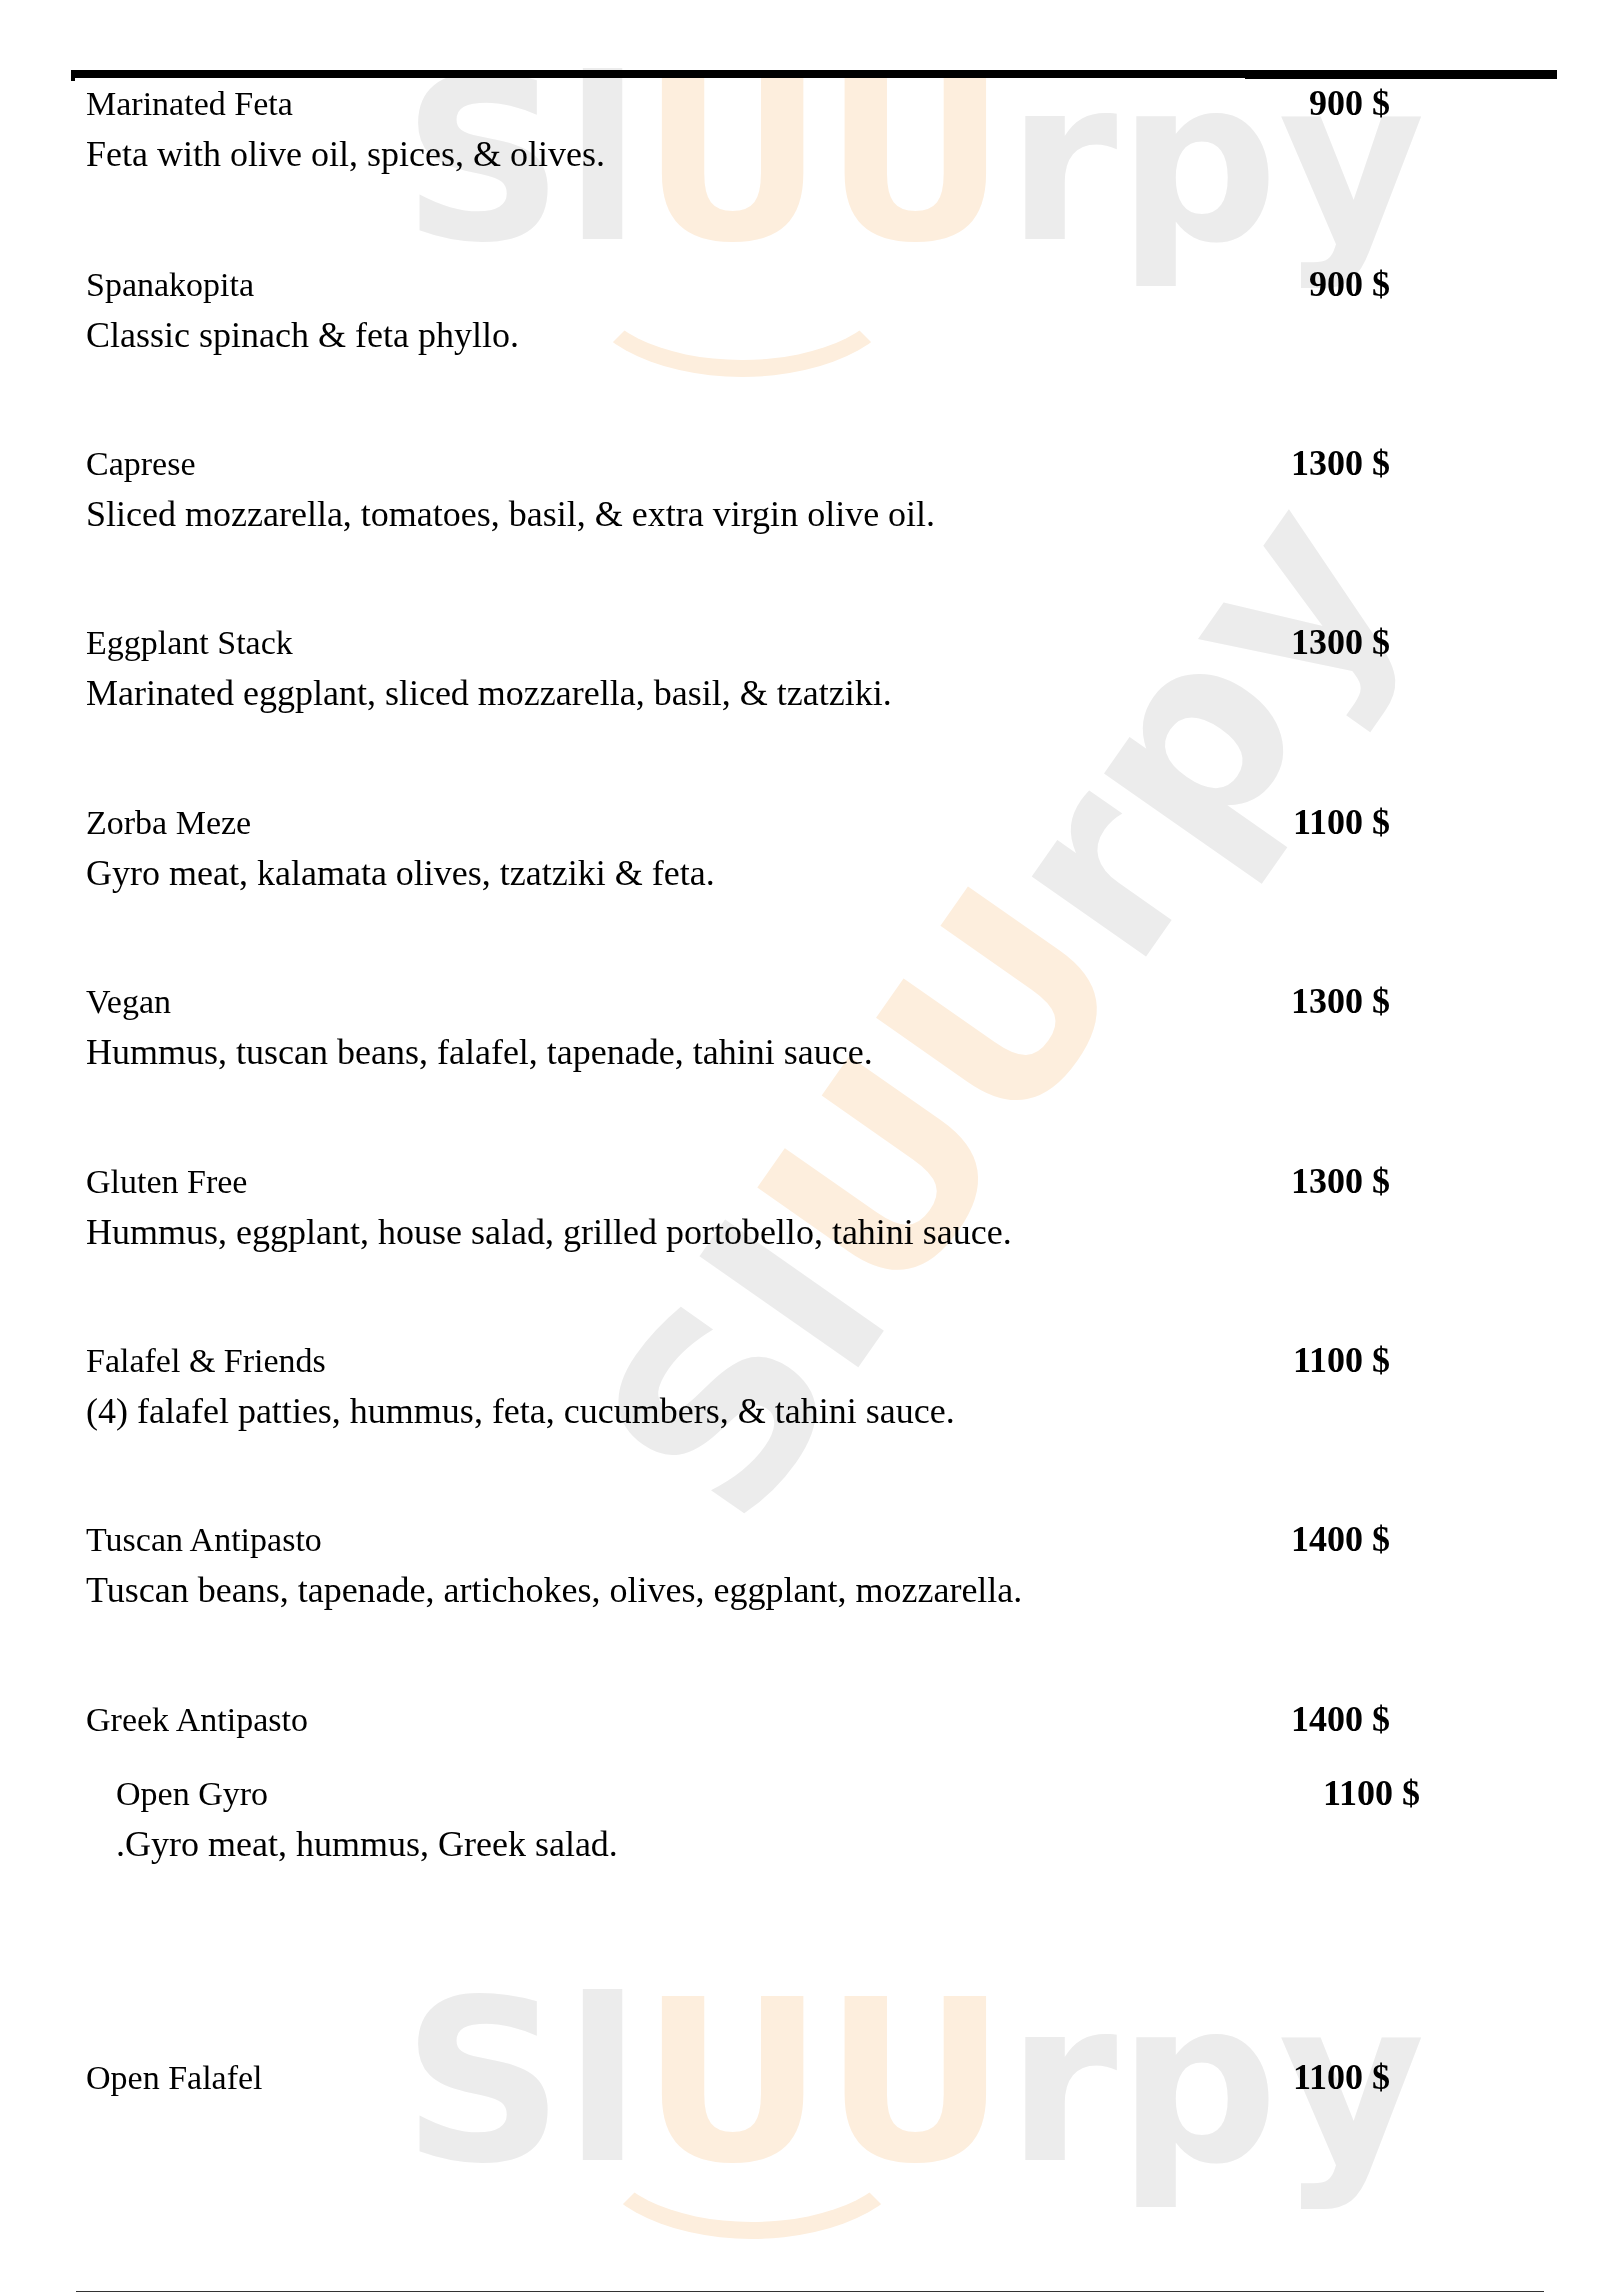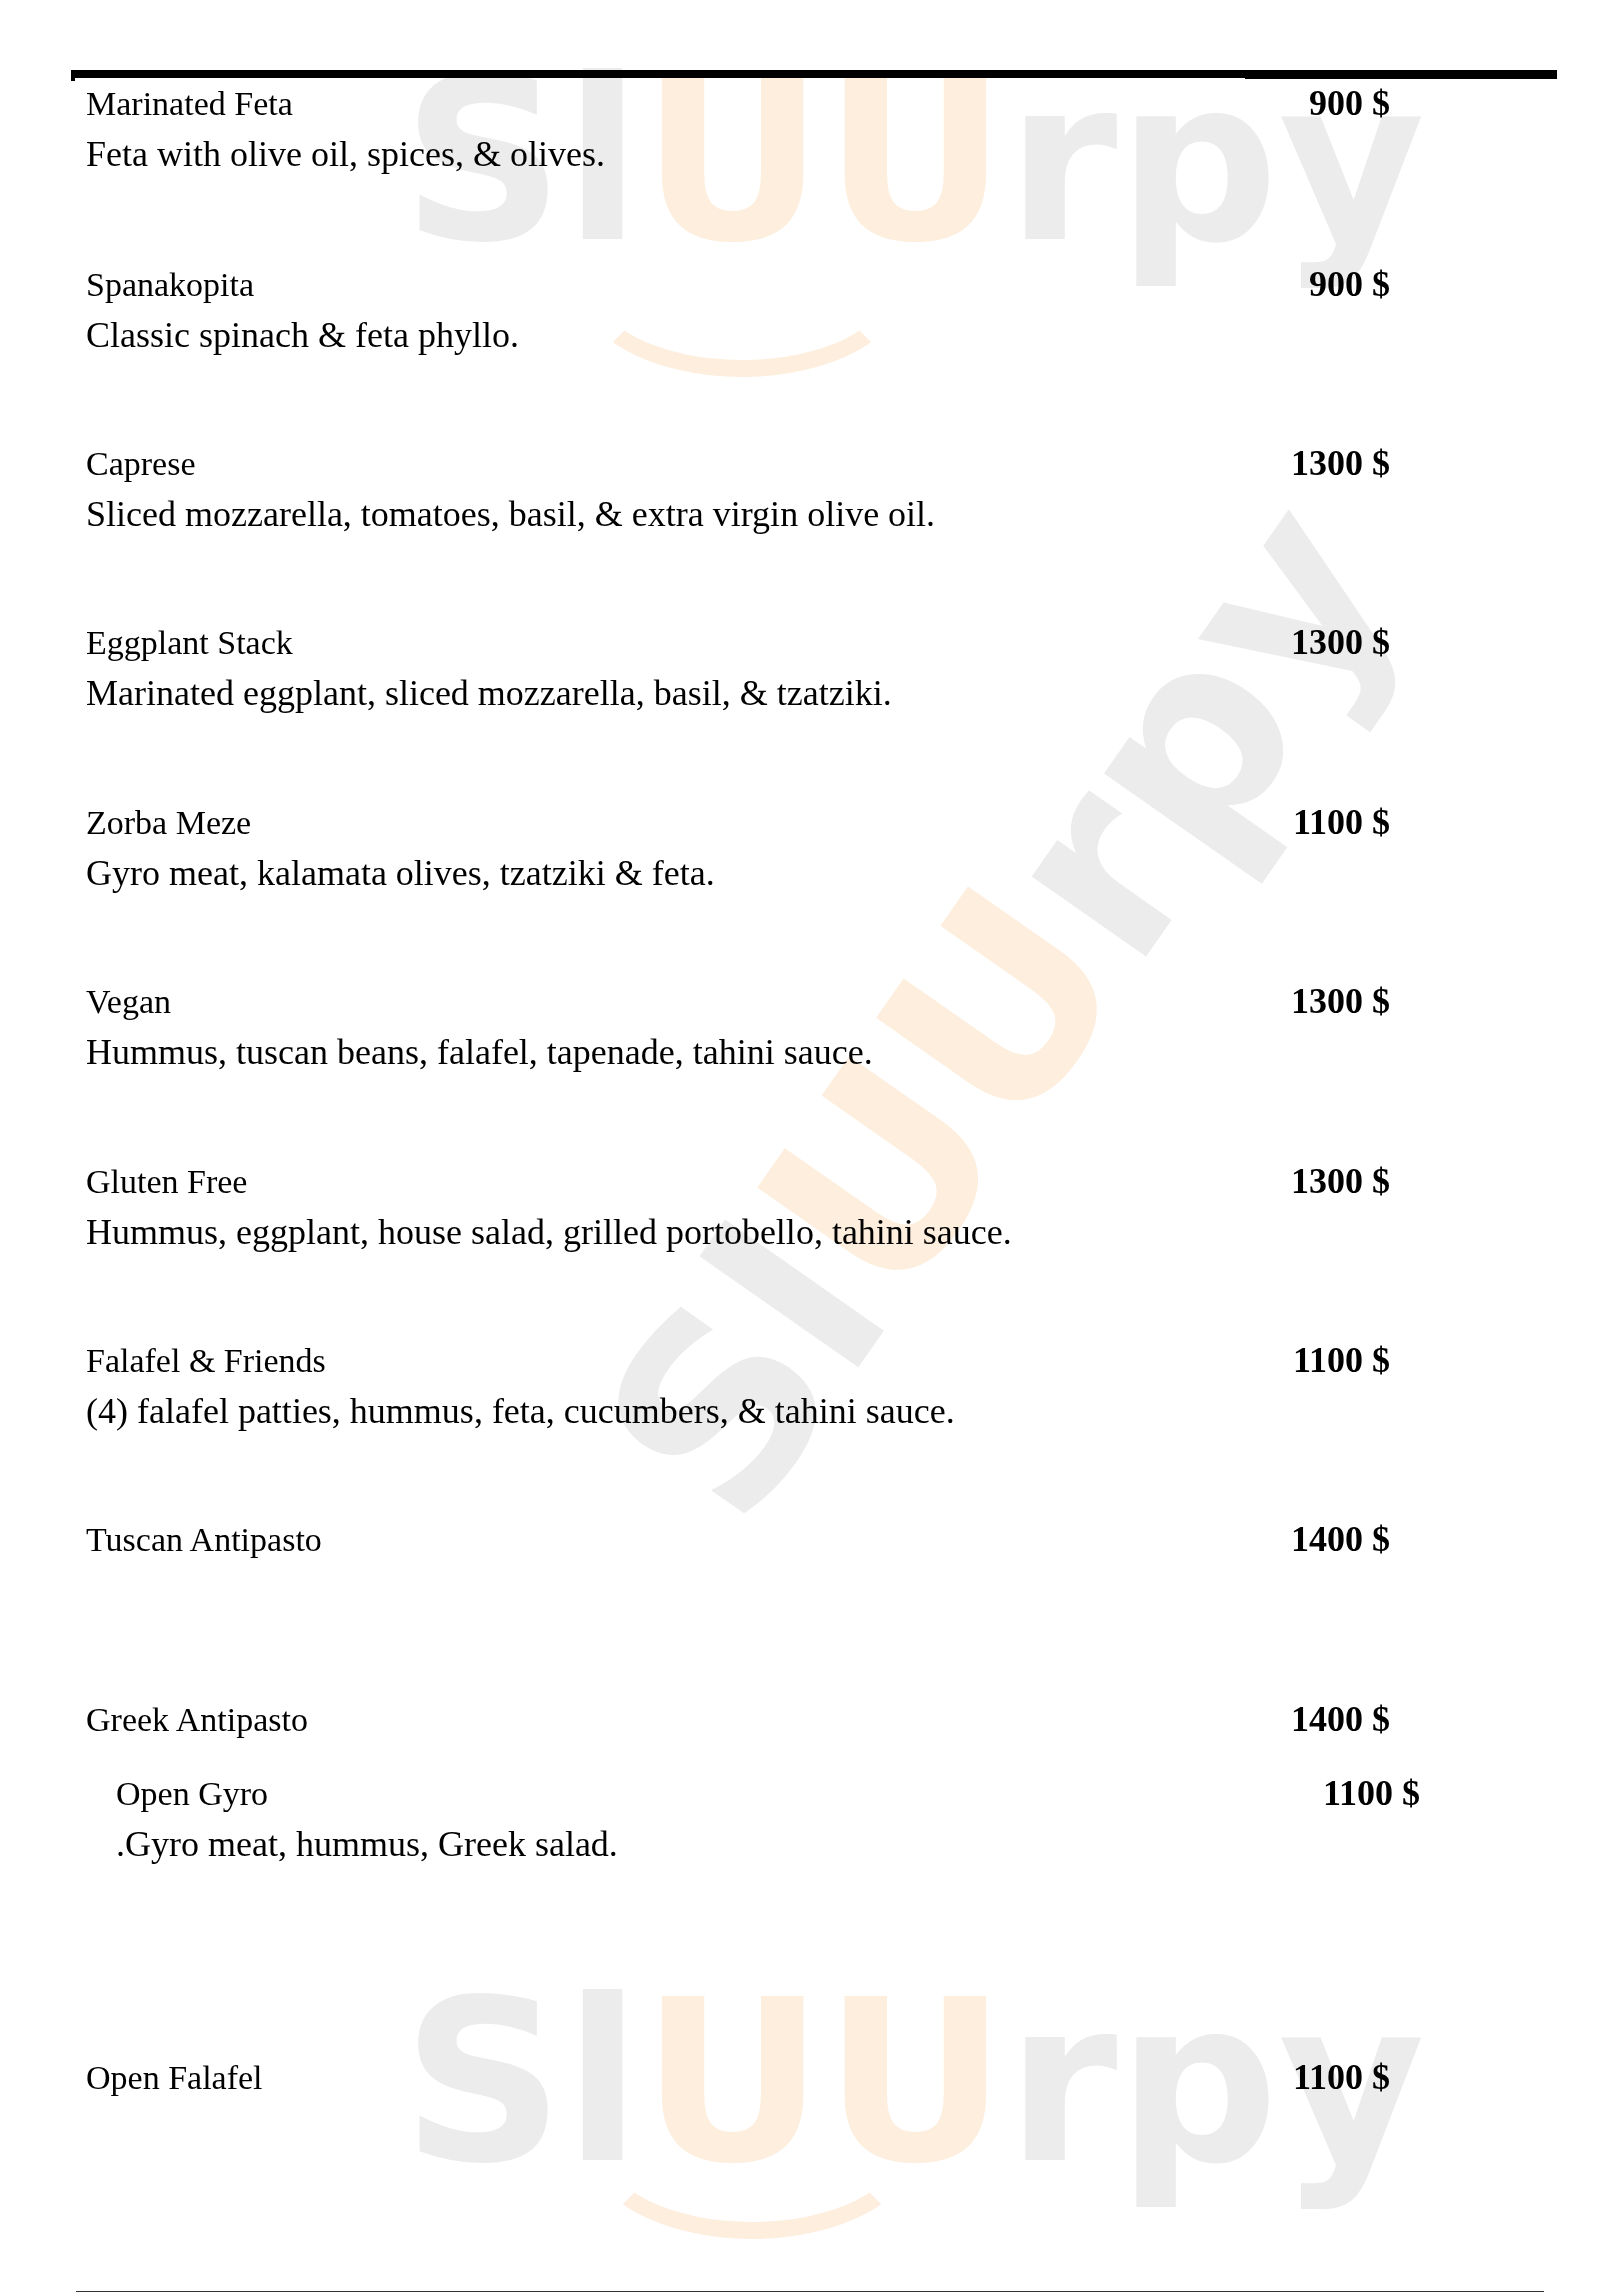--- a/index.html
+++ b/index.html
@@ -180,20 +180,21 @@
   </div>
 
   <div class="item" style="top:1339px;">
     <div class="item-name">Falafel &amp; Friends</div>
     <div class="item-desc">(4) falafel patties, hummus, feta, cucumbers, &amp; tahini sauce.</div>
     <div class="item-price">1100 $</div>
   </div>
 
   <div class="item" style="top:1518px;">
     <div class="item-name">Tuscan Antipasto</div>
+    <div class="item-desc">Tuscan beans, tapenade, artichokes, olives, eggplant, mozzarella.</div>
     <div class="item-price">1400 $</div>
   </div>
 
   <div class="item" style="top:1698px;">
     <div class="item-name">Greek Antipasto</div>
     <div class="item-price">1400 $</div>
   </div>
 
   <div class="item" style="top:1772px;margin-left:30px;">
     <div class="item-name">Open Gyro</div>

